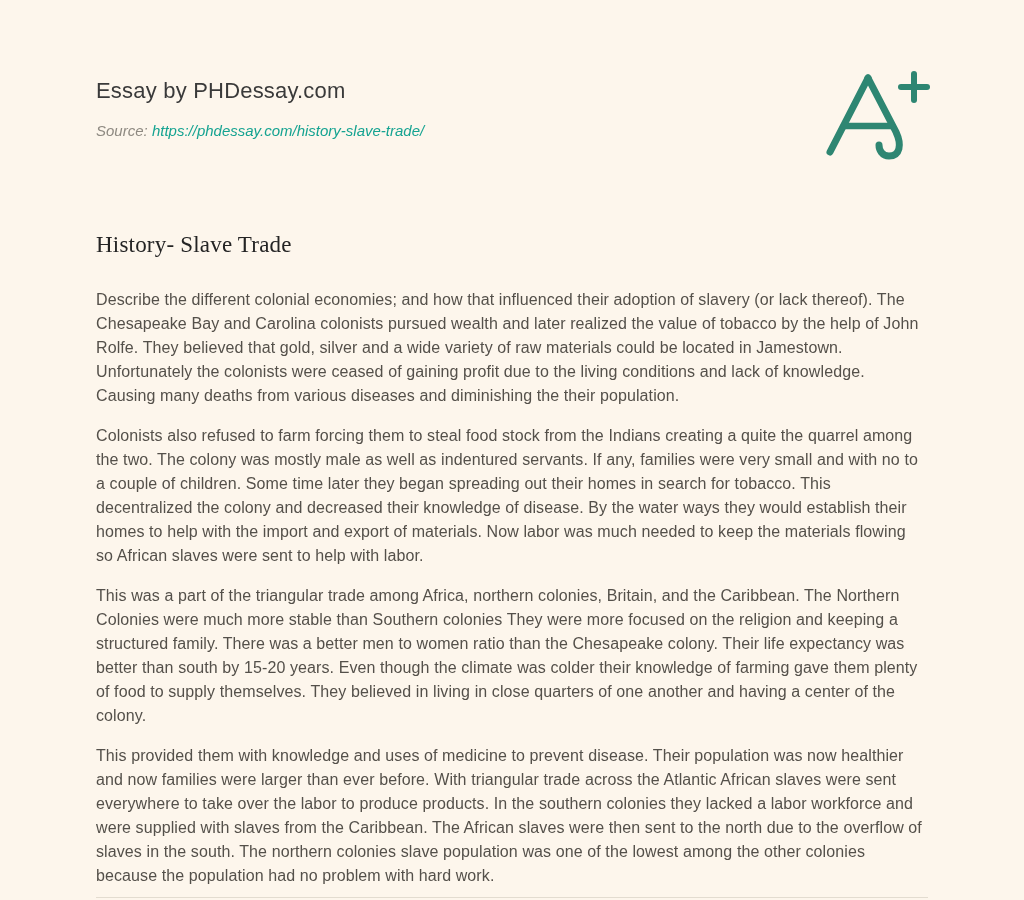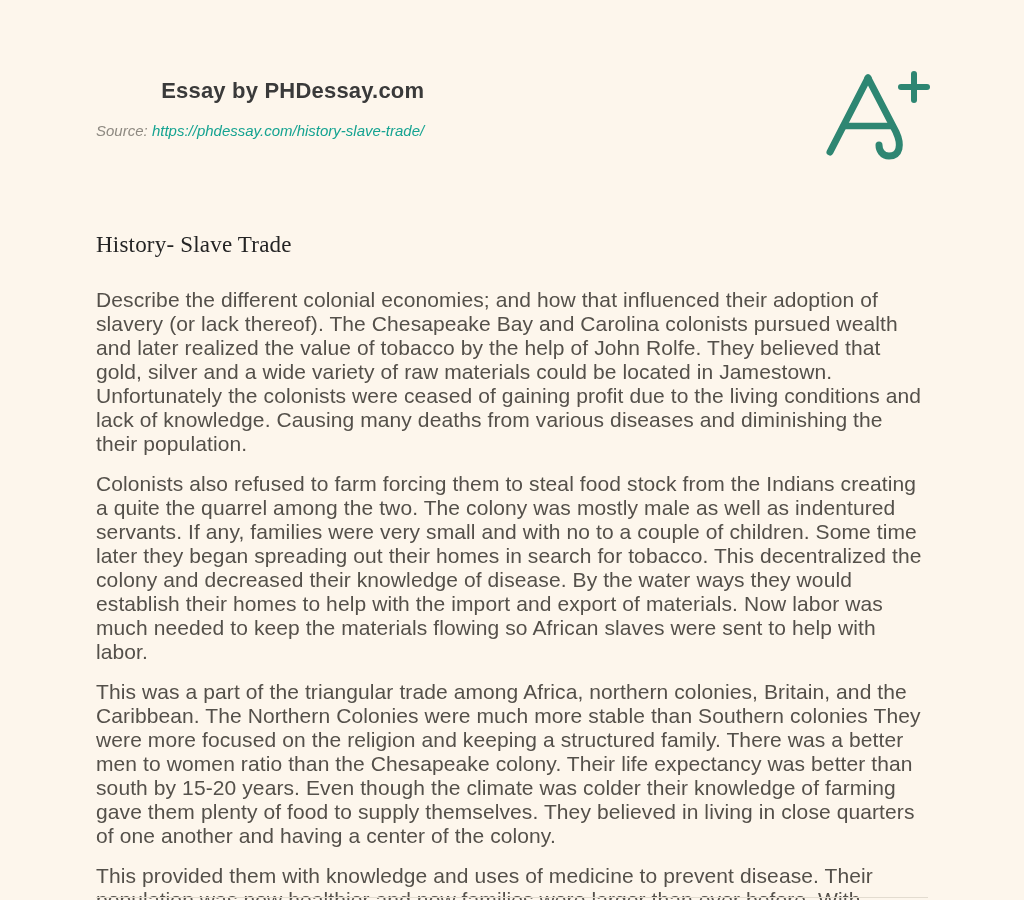--- a/index.html
+++ b/index.html
@@ -20,25 +20,24 @@
     margin: 0 auto 0 96px;
     padding-top: 78px;
   }
   .header-row {
     display: flex;
     justify-content: space-between;
     align-items: flex-start;
   }
   .byline {
     font-size: 22px;
-    font-weight: 700;
+    font-weight: 400;
     color: #3a3a3a;
     letter-spacing: 0.2px;
     margin: 0 0 18px 0;
-    text-align: right;
   }
   .source-line {
     font-size: 15px;
     color: #8f8a82;
     font-style: italic;
   }
   .source-link {
     color: #15a391;
     text-decoration: none;
     cursor: pointer;
@@ -52,21 +51,21 @@
     font-size: 23px;
     font-weight: 500;
     color: #242424;
     margin: 68px 0 0 0;
     letter-spacing: 0.2px;
   }
   .article-body {
     margin-top: 30px;
   }
   .article-body p {
-    font-size: 21px;
+    font-size: 16px;
     line-height: 24px;
     color: #54504a;
     margin: 0 0 16px 0;
     letter-spacing: 0.1px;
   }
   .bottom-divider {
     position: absolute;
     left: 96px;
     right: 96px;
     bottom: 2px;

